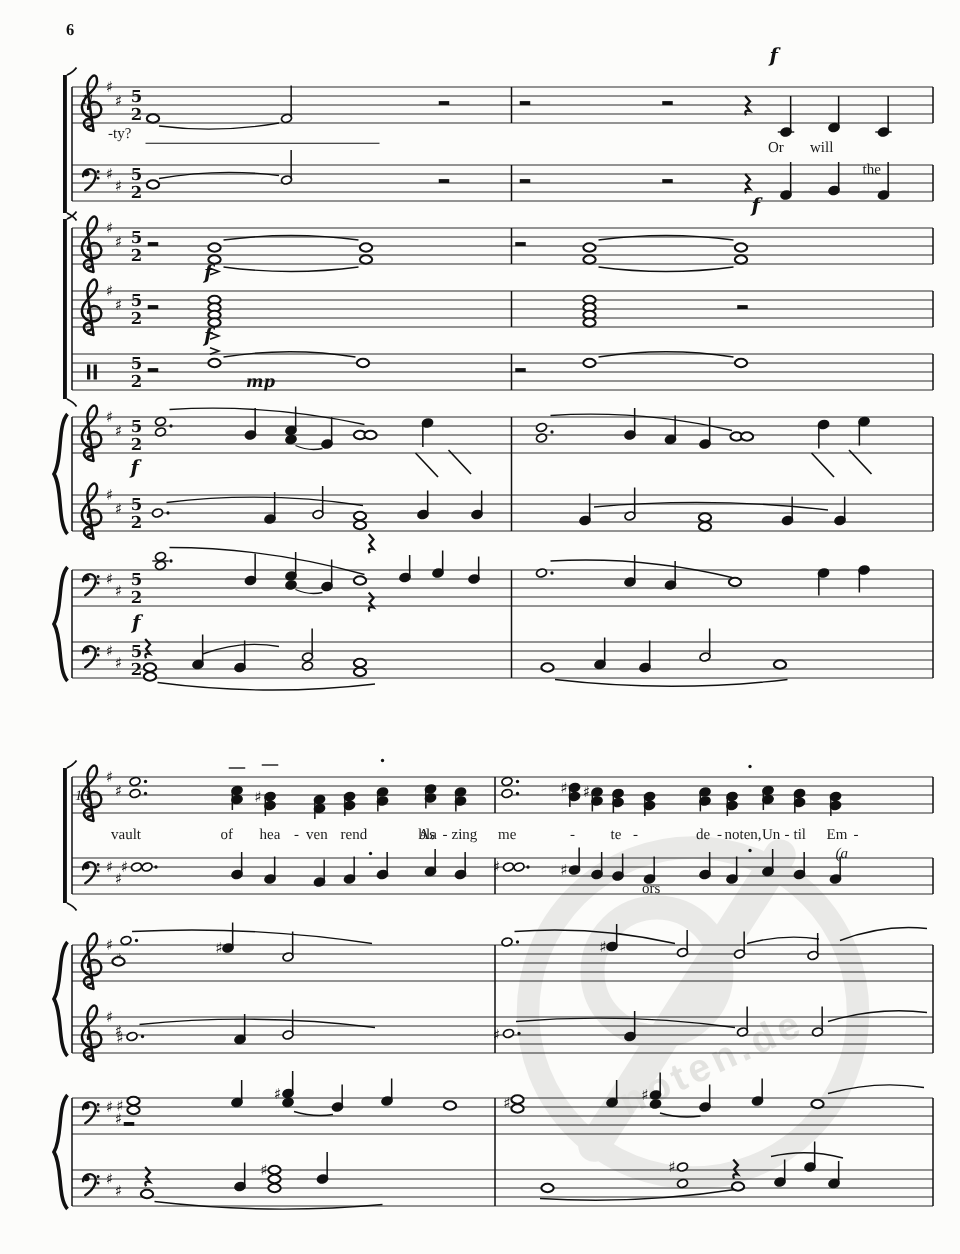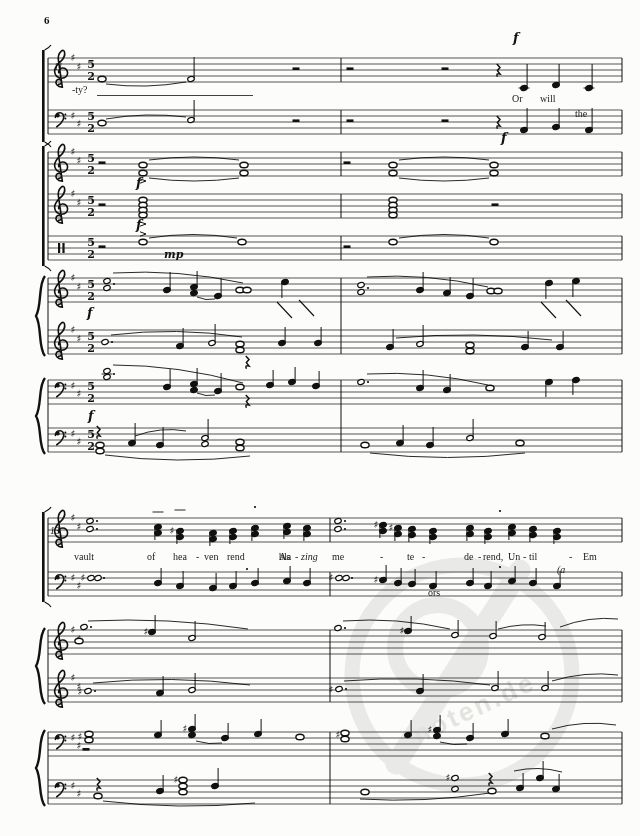--- a/index.html
+++ b/index.html
@@ -653,33 +653,33 @@
       <span class="lyr" style="left: 575px; top: 108px;">the</span>
       <span class="lyr" style="left: 74px; top: 551px;">vault</span>
       <span class="lyr" style="left: 136px; top: 551px; margin-left: 11px;">of</span>
       <span class="lyr" style="left: 173px; top: 551px;">hea</span>
       <span class="lyr" style="left: 196px; top: 551px;">-</span>
       <span class="lyr" style="left: 204px; top: 551px;">ven</span>
       <span class="lyr" style="left: 227px; top: 551px; text-align: right;">rend</span>
       <span class="lyr" style="left: 251px; top: 551px; margin-left: 28px;">As</span>
       <span class="lyr" style="left: 279px; top: 551px;">bla</span>
       <span class="lyr" style="left: 295px; top: 551px;">-</span>
-      <span class="lyr" style="left: 301px; top: 551px; font-style: italic;">zing</span>
+      <span class="lyr" style="left: 301px; top: 551px;">zing</span>
       <span class="lyr" style="left: 332px; top: 551px;">me</span>
       <span class="lyr" style="left: 380px; top: 551px;">-</span>
       <span class="lyr" style="left: 407px; top: 551px;">te</span>
       <span class="lyr" style="left: 422px; top: 551px;">-</span>
       <span class="lyr" style="left: 428px; top: 551px; margin-top: 36px;">ors</span>
       <span class="lyr" style="left: 464px; top: 551px;">de</span>
       <span class="lyr" style="left: 478px; top: 551px;">-</span>
-      <span class="lyr" style="left: 483px; top: 551px;">rend,</span>
+      <span class="lyr" style="left: 483px; top: 551px;">noten,</span>
       <span class="lyr" style="left: 508px; top: 551px;">Un</span>
       <span class="lyr" style="left: 523px; top: 551px;">-</span>
       <span class="lyr" style="left: 529px; top: 551px;">til</span>
-      <span class="lyr" style="left: 583px; top: 551px; text-align: right;">Em</span>
+      <span class="lyr" style="left: 551px; top: 551px; text-align: right;">Em</span>
       <span class="lyr" style="left: 569px; top: 551px;">-</span>
       <span class="lyr paren" style="left: 557px; top: 564px;">(a</span>
       <span class="dyn" style="left: 513px; top: 30px;">f</span>
       <span class="dyn" style="left: 501px; top: 130px;">f</span>
       <span class="dyn" style="left: 136px; top: 175px;">f</span>
       <span class="dyn" style="left: 136px; top: 217px;">f</span>
       <span class="dyn small" style="left: 128px; top: 248px;">mp</span>
       <span class="dyn" style="left: 87px; top: 305px;">f</span>
       <span class="dyn" style="left: 88px; top: 408px;">f</span>
     </div>

